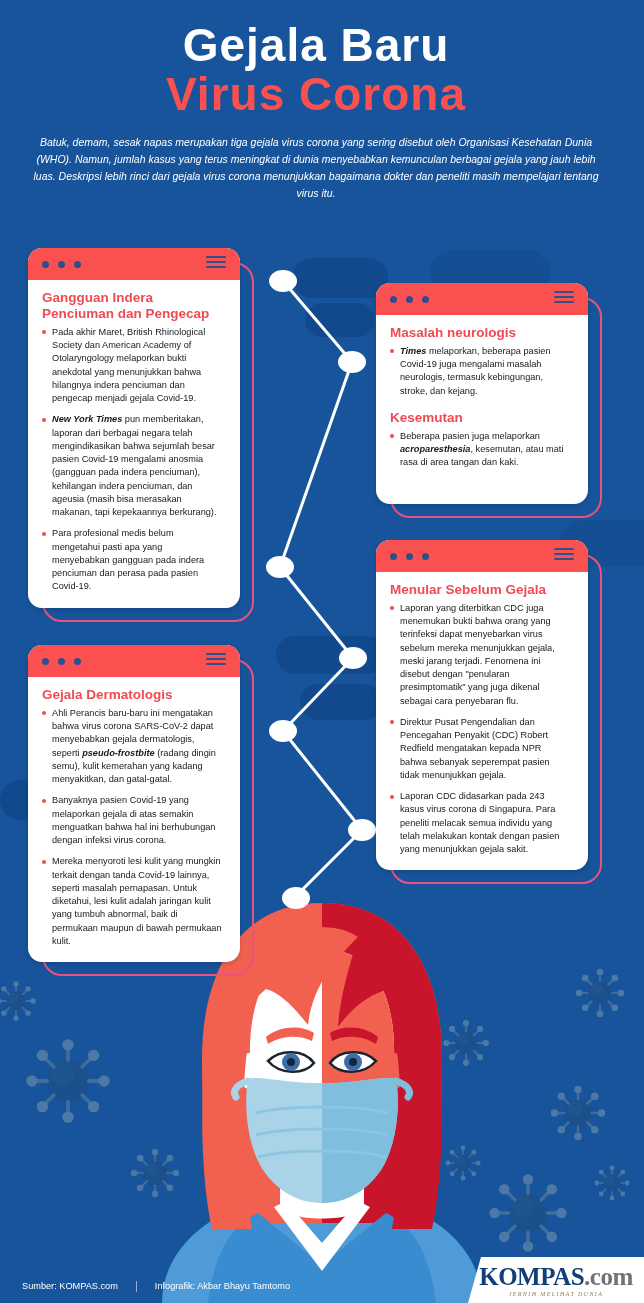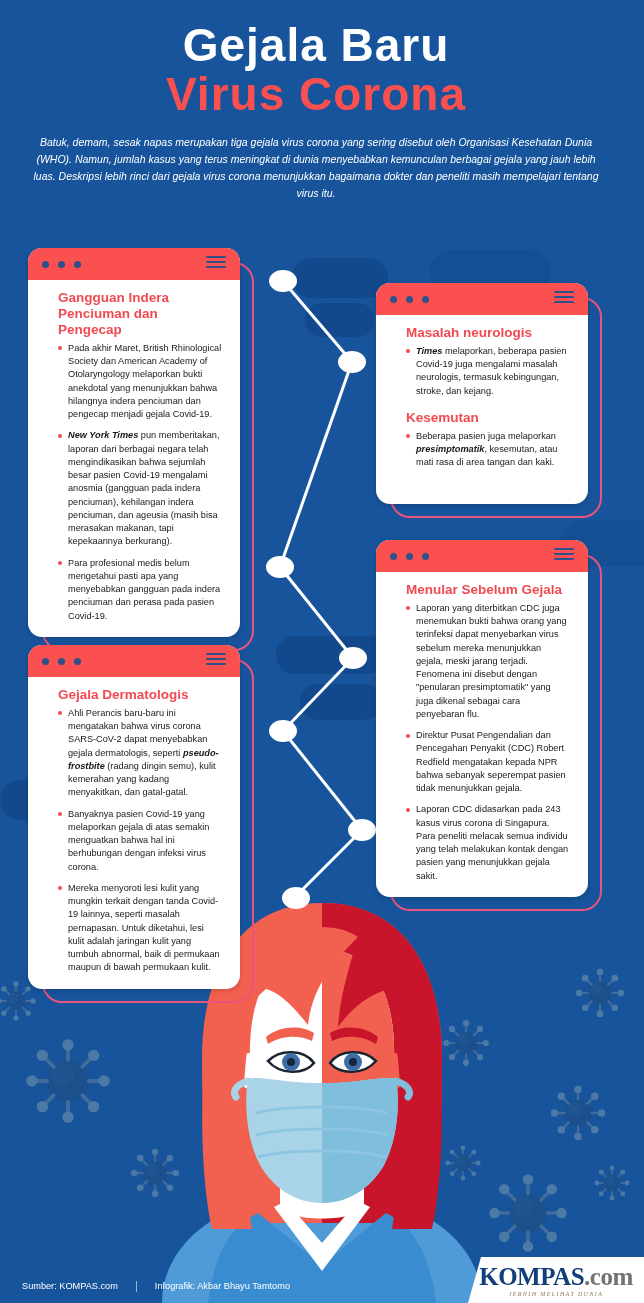--- a/index.html
+++ b/index.html
@@ -94,21 +94,21 @@
     position: absolute;
     right: 14px;
     top: 8px;
     width: 20px;
     display: flex; flex-direction: column; gap: 3px;
   }
   .bar-menu i { display: block; height: 2px; background: #2F4E8C; border-radius: 1px; }
   .bar-menu i:nth-child(2) { width: 100%; }
   .bar-menu i:nth-child(3) { width: 100%; }
 
-  .card-body { padding: 10px 18px 14px 14px; margin-left: 16px; }
+  .card-body { padding: 10px 18px 14px 14px; }
   .sec-title {
     color: #F04A52;
     font-weight: bold;
     font-size: 13.5px;
     line-height: 1.18;
     margin-bottom: 4px;
   }
   .sec-title.mt { margin-top: 12px; }
   ul.bullets { list-style: none; }
   ul.bullets li {
@@ -358,21 +358,21 @@
             <i></i>
           </div>
       </div>
       <div class="card-body" style="padding-bottom:34px;">
         <div class="sec-title">Masalah neurologis</div>
         <ul class="bullets">
           <li><em>Times</em> melaporkan, beberapa pasien Covid-19 juga mengalami masalah neurologis, termasuk kebingungan, stroke, dan kejang.</li>
         </ul>
         <div class="sec-title mt">Kesemutan</div>
         <ul class="bullets">
-          <li>Beberapa pasien juga melaporkan <em>presimptomatik</em>, kesemutan, atau mati rasa di area tangan dan kaki.</li>
+          <li>Beberapa pasien juga melaporkan <em>acroparesthesia</em>, kesemutan, atau mati rasa di area tangan dan kaki.</li>
         </ul>
       </div>
     </div>
   </div>
 
   <div class="card-wrap" style="left:28px;top:645px;width:212px;">
     <div class="card-outline"></div>
     <div class="card">
       <div class="card-bar">
         <div class="bar-dots">

